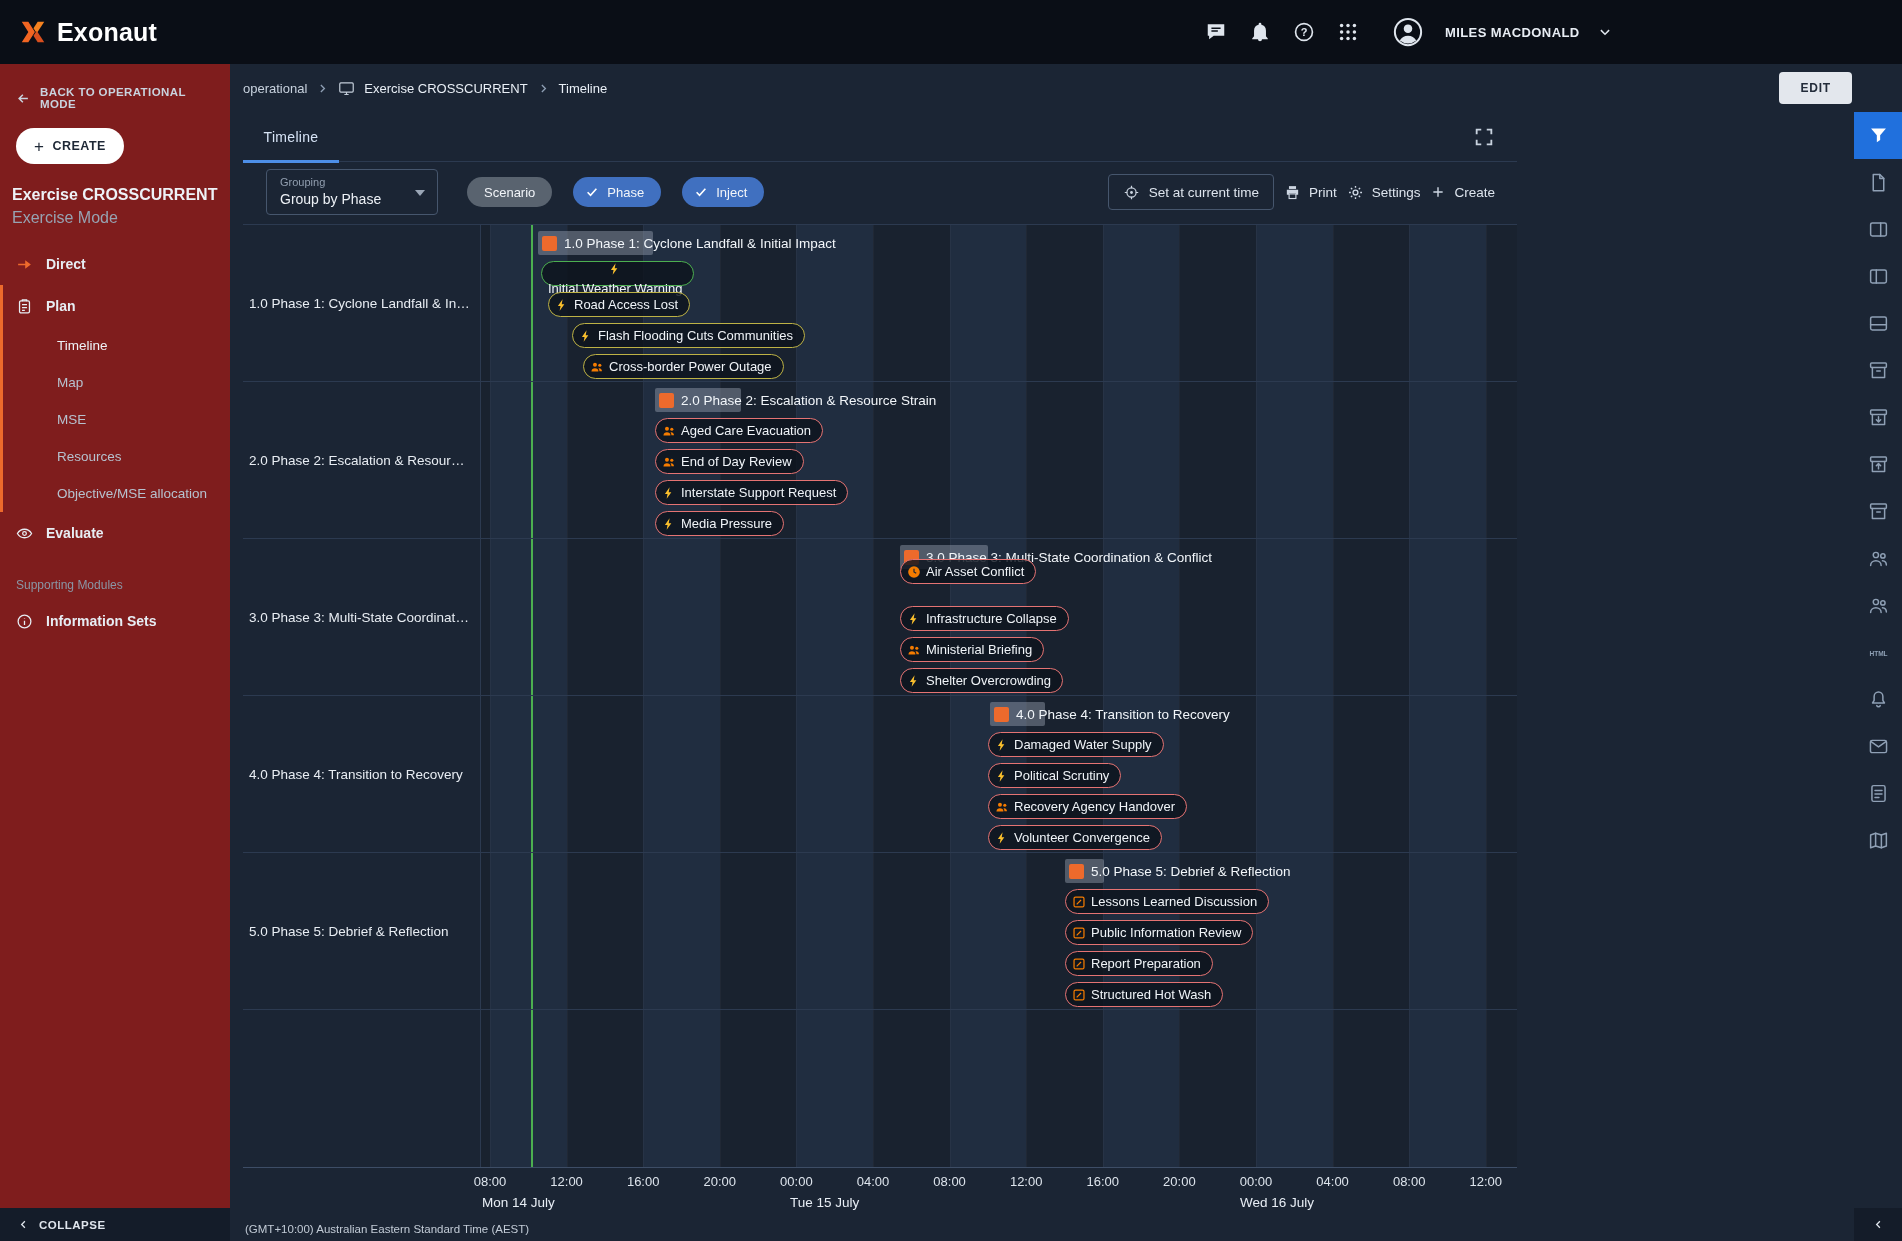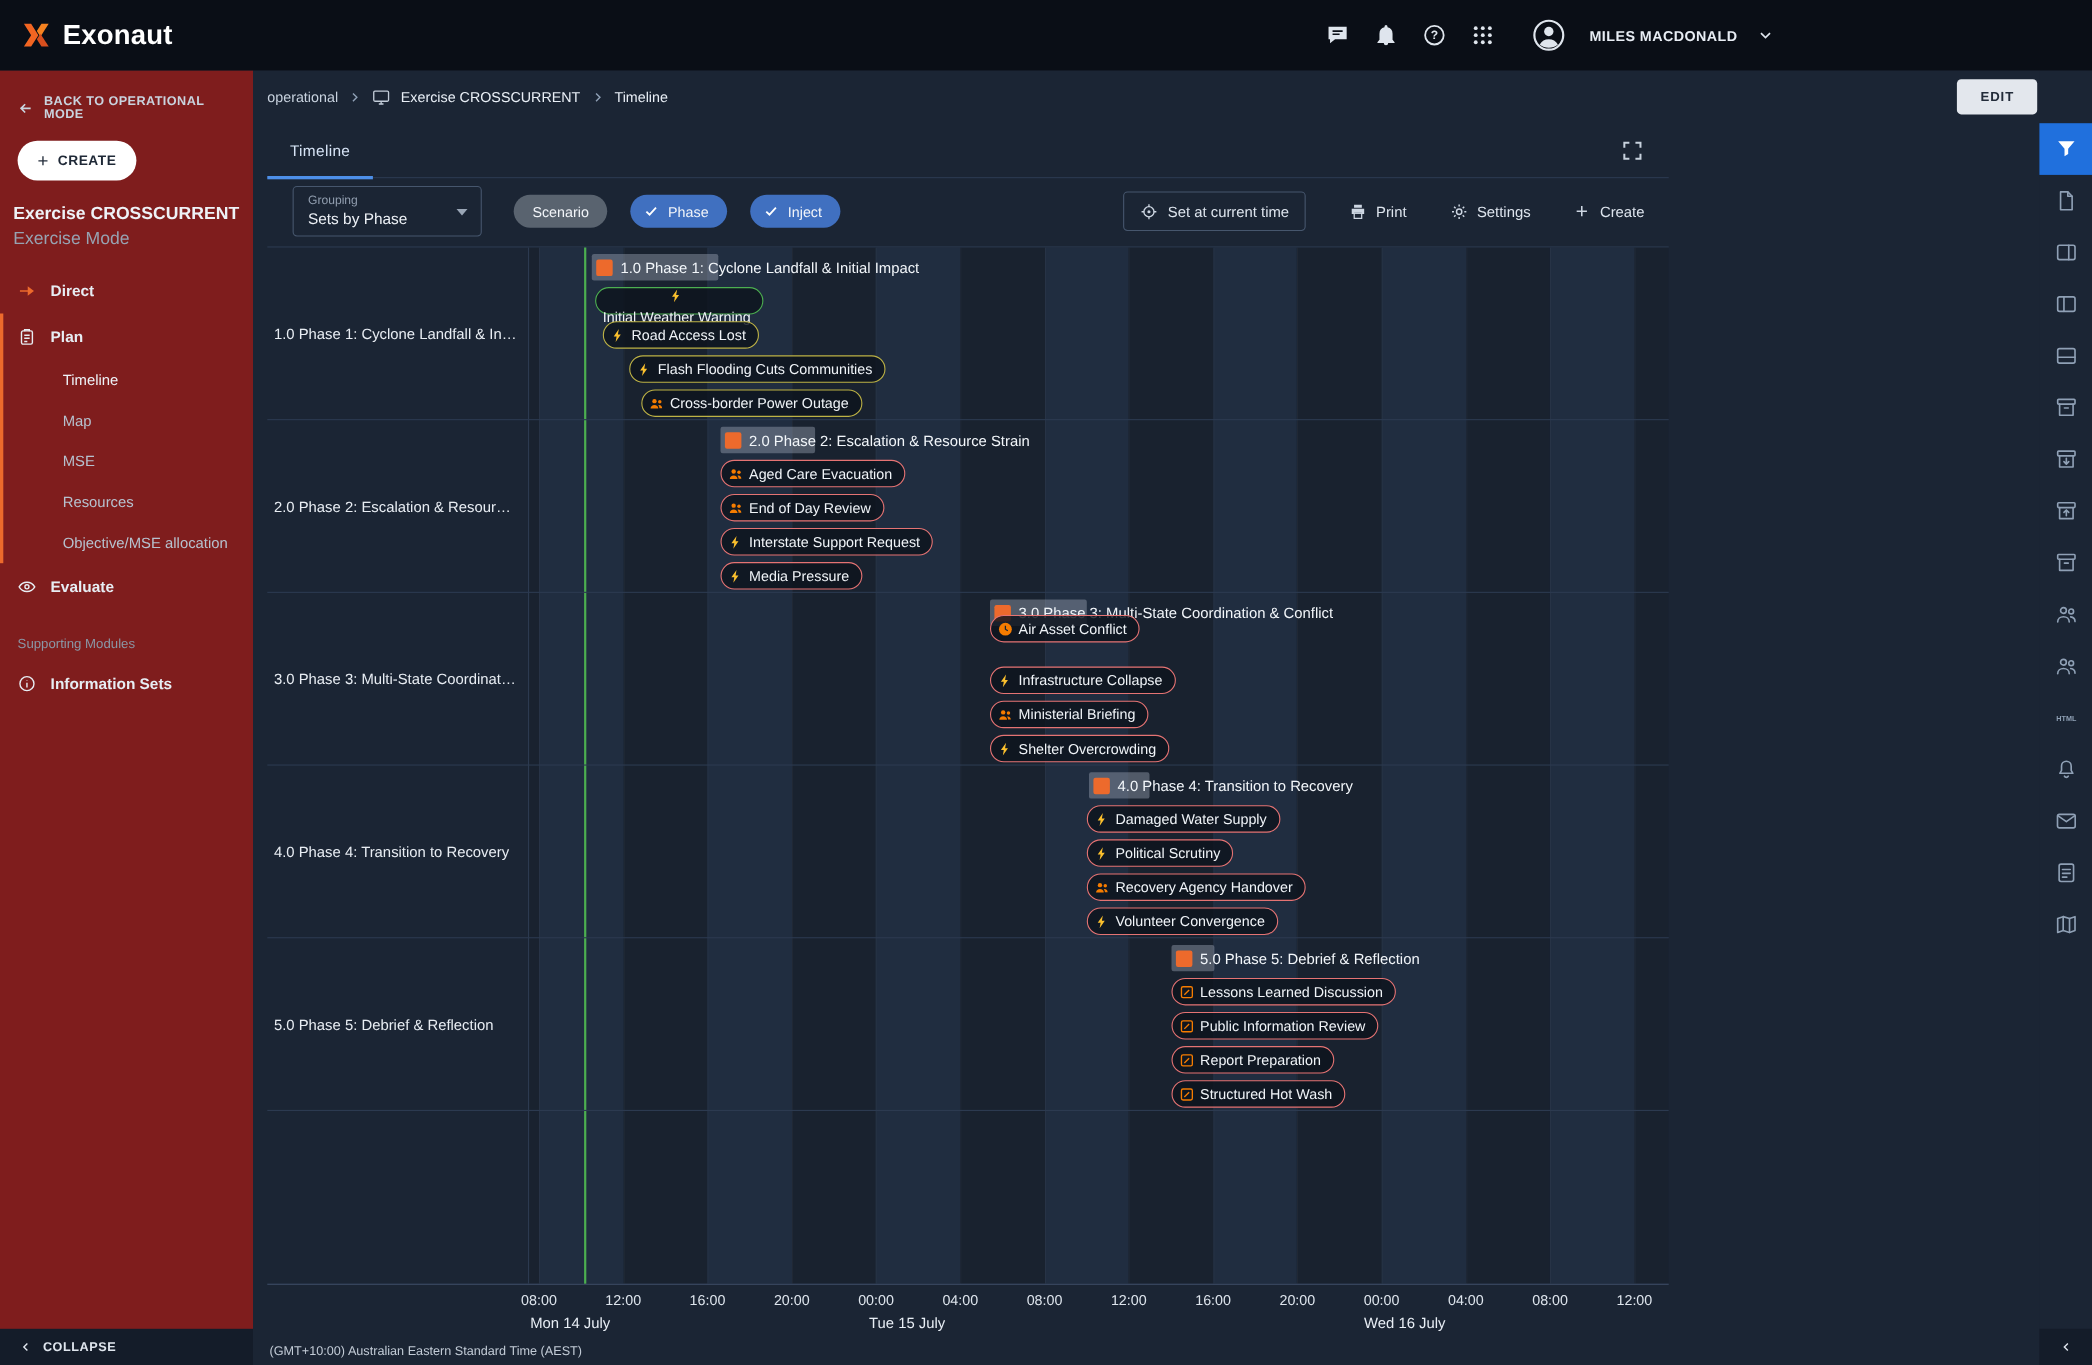--- a/index.html
+++ b/index.html
@@ -56,21 +56,21 @@
 
   .toolbar{position:absolute;top:98px;left:13px;width:1274px;height:60px;display:flex;align-items:center}
   .grouping{position:relative;margin-left:23px;width:172px;height:46px;border:1px solid #46566d;border-radius:4px;flex:none}
   .g-label{position:absolute;left:13px;top:6px;font-size:11px;color:#929fb0}
   .g-value{position:absolute;left:13px;bottom:7px;font-size:14px;color:#edf1f6}
   .g-arrow{position:absolute;right:12px;top:20px;width:0;height:0;border-left:5px solid transparent;border-right:5px solid transparent;border-top:6px solid #9aa6b6}
   .chips{display:flex;gap:21px;margin-left:29px}
   .chip{height:30px;border-radius:15px;background:#59636f;color:#f2f5f9;font-size:13px;display:flex;align-items:center;padding:0 17px;gap:8px;white-space:nowrap}
   .chip.checked{background:#4070c0;padding:0 17px 0 12px}
   .chip svg{width:14px;height:14px}
-  .toolbar-right{margin-left:auto;display:flex;align-items:center;gap:39px;padding-right:22px}
+  .toolbar-right{margin-left:auto;display:flex;align-items:center;gap:10px;padding-right:22px}
   .outline-btn{display:flex;align-items:center;gap:9px;height:36px;padding:0 14px;border:1px solid #46566d;border-radius:4px;background:transparent;color:#dde4ed;font-size:13.5px;font-family:inherit;white-space:nowrap}
   .text-btn{display:flex;align-items:center;gap:8px;background:none;border:none;color:#dde4ed;font-size:13.5px;font-family:inherit;white-space:nowrap}
 
   
   .gantt{position:absolute;top:160px;left:13px;width:1274px;height:1017px;border-top:1px solid #2c3a50}
   .g-grid{position:absolute;left:237px;top:0;width:1037px;height:942px;overflow:hidden}
   .g-col{position:absolute;top:0;height:100%;border-left:1px solid rgba(255,255,255,.03)}
   .g-col.light{background:#202d40}
   .g-col.dark{background:#19222f}
   .g-vsep{position:absolute;left:237px;top:0;height:942px;width:1px;background:#2c3a50;z-index:2}
@@ -260,21 +260,21 @@
     <span class="fullscreen">
       <svg width="22" height="22" viewBox="0 0 24 24" fill="none" stroke="#c8d2de" stroke-width="2">
           <path d="M4 9V4h5M15 4h5v5M20 15v5h-5M9 20H4v-5"></path>
         </svg>
     </span>
   </div>
 
   <div class="toolbar">
     <div class="grouping">
       <span class="g-label">Grouping</span>
-      <span class="g-value">Sets by Phase</span>
+      <span class="g-value">Group by Phase</span>
       <span class="g-arrow"></span>
     </div>
     <div class="chips">
         <div class="chip">
           <span>Scenario</span>
         </div>
         <div class="chip checked">
           <svg viewBox="0 0 24 24" fill="none" stroke="#ffffff" stroke-width="2.8">
             <path d="M4.5 12.5l5 5 10-11"></path>
           </svg>

